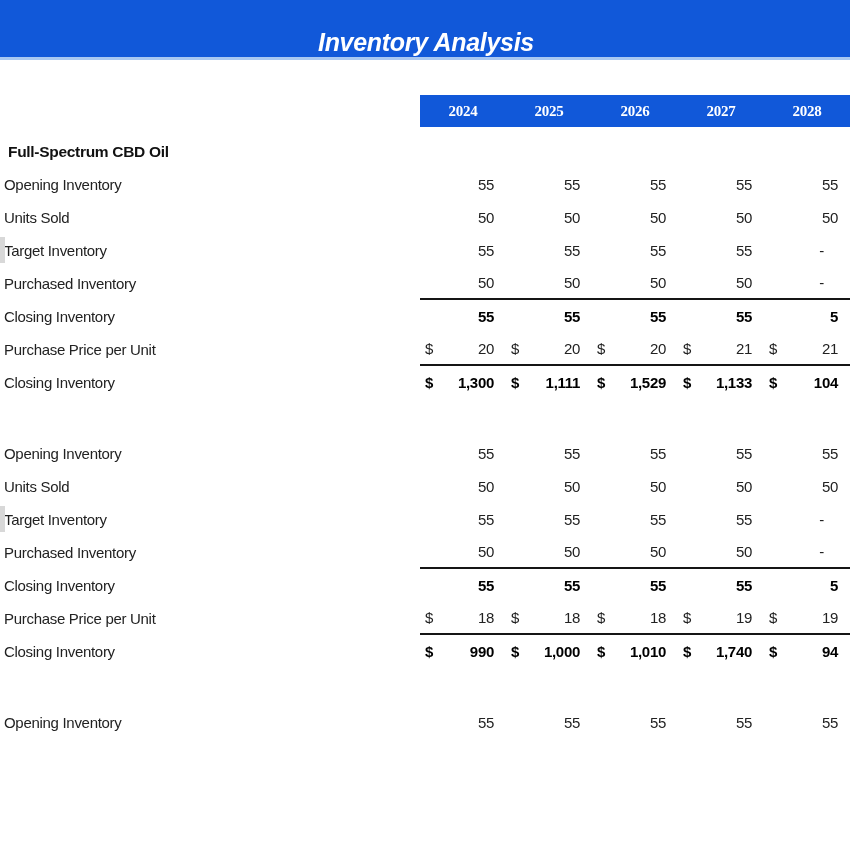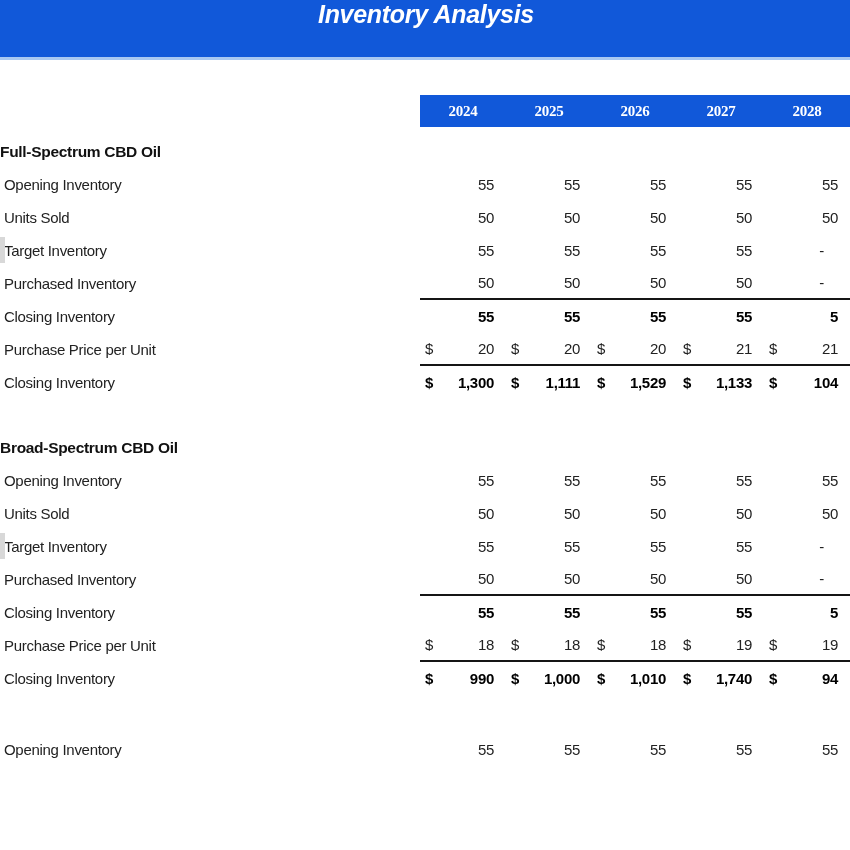--- a/index.html
+++ b/index.html
@@ -4,21 +4,21 @@
 <style>
   html,body{margin:0;padding:0;}
   body{
     width:850px;height:850px;background:#ffffff;overflow:hidden;
     font-family:"Liberation Sans", sans-serif;
     -webkit-font-smoothing:antialiased;
   }
   .titlebar{
     height:57px;background:var(--blue);
     border-bottom:3px solid var(--band-edge);
-    display:flex;align-items:flex-start;justify-content:center;padding-left:40px;
+    display:flex;align-items:flex-end;justify-content:center;padding-left:40px;
   }
   .titlebar span{
     color:#fff;font-size:25px;font-weight:bold;font-style:italic;
     letter-spacing:-0.3px;margin-right:38px;
   }
   .yearband{
     margin-left:420px;width:430px;height:32px;background:var(--blue);
     margin-top:35px;display:flex;align-items:center;box-sizing:border-box;
   }
   .ycell{
@@ -30,21 +30,21 @@
     margin-top:31px;margin-left:2px;width:328px;height:30px;box-sizing:border-box;
     background:var(--blue);border:3px solid #000;
     display:flex;align-items:center;
   }
   .selcell span{
     color:#fff;font-weight:bold;font-size:15px;padding-left:5px;letter-spacing:-0.3px;
   }
   #sections{margin-top:14px;}
   .section + .section{margin-top:38px;}
   .shead{
-    height:22px;display:flex;align-items:center;
+    height:22px;display:flex;align-items:center;padding-left:8px;
     font-weight:bold;font-size:15.5px;color:#111;letter-spacing:-0.3px;
   }
   .rows{margin-top:5px;}
   .row{display:flex;height:33px;align-items:center;position:relative;}
   .rowlabel{
     width:420px;box-sizing:border-box;padding-left:4px;
     font-size:15px;color:#222;letter-spacing:-0.3px;
   }
   .vals{width:430px;display:flex;height:100%;align-items:center;box-sizing:border-box;}
   .vals.ub{border-bottom:2px solid #151515;}
@@ -265,21 +265,20 @@
               <div class="cell bold">
                 <span class="cur">$</span>
                 <span class="sp"></span>
                 <span class="num">104</span>
               </div>
             </div>
           </div>
         </div>
       </div>
       <div class="section">
-        <div class="shead">Broad-Spectrum CBD Oil</div>
         <div class="rows">
           <div class="row">
             <div class="rowlabel">Opening Inventory</div>
             <div class="vals">
               <div class="cell">
                 <span class="sp"></span>
                 <span class="num">55</span>
               </div>
               <div class="cell">
                 <span class="sp"></span>

